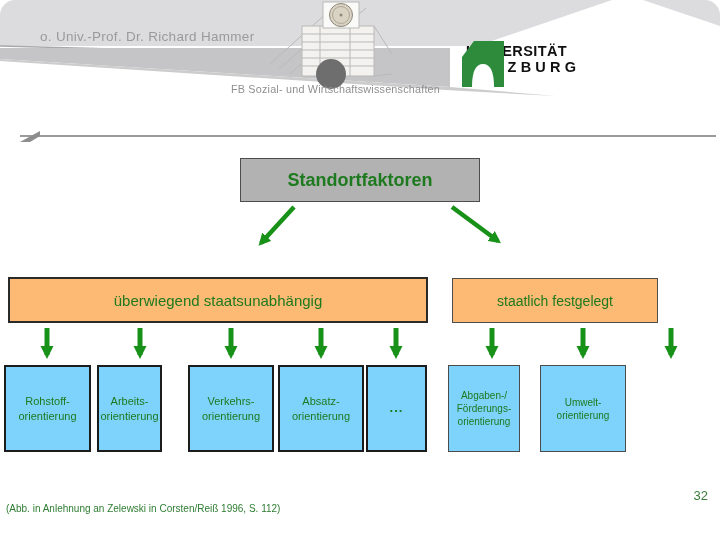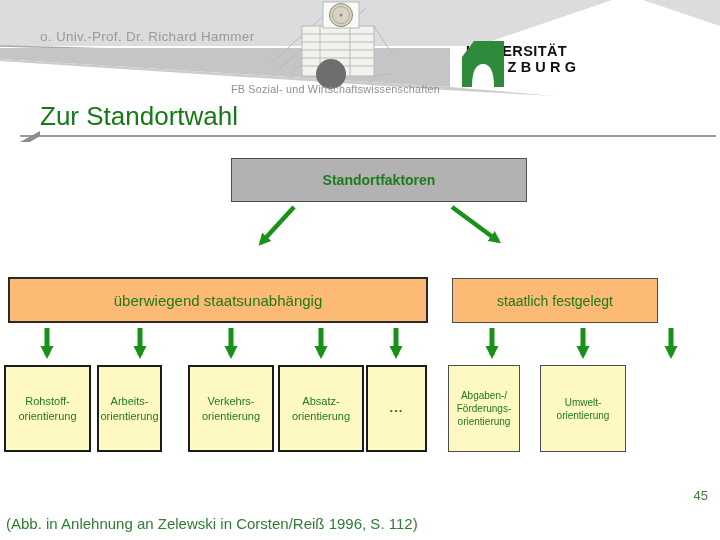--- a/index.html
+++ b/index.html
@@ -1,18 +1,19 @@
 <!DOCTYPE html>
 <html><head>
 <meta charset="utf-8">
 <style>
   html,body{margin:0;padding:0;background:#ffffff;}
   .slide{
     position:relative;width:720px;height:540px;background:#ffffff;overflow:hidden;
     font-family:"Liberation Sans", sans-serif;
+    border-radius:15px;
   }
   
   .header{position:absolute;left:0;top:0;width:720px;height:100px;z-index:1;}
   .header svg{position:absolute;left:0;top:0;}
   .professor{
     position:absolute;left:40px;top:29px;font-size:13.5px;color:#9a9a9c;
     letter-spacing:.3px;white-space:nowrap;z-index:3;
   }
   .department{
     position:absolute;left:200px;top:55px;width:240px;text-align:right;
@@ -25,40 +26,40 @@
   .logo-line2{font-size:14.5px;font-weight:bold;letter-spacing:4.2px;white-space:nowrap;}
   
   .title{
     position:absolute;left:40px;top:101px;font-size:26px;font-weight:400;
     color:#157a15;z-index:2;white-space:nowrap;
   }
   
   .box{position:absolute;box-sizing:border-box;display:flex;flex-direction:column;
        align-items:center;justify-content:center;text-align:center;z-index:2;}
   .root-box{
-    left:231px;top:158px;width:296px;height:44px;background:#b2b2b2;
-    border:1px solid #4d4d4d;font-size:14px;font-weight:bold;color:#1e7a1e;
+    left:240px;top:158px;width:240px;height:44px;background:#b2b2b2;
+    border:1px solid #4d4d4d;font-size:18px;font-weight:bold;color:#1e7a1e;
   }
   .branch-box{background:#fdba74;color:#1e7a1e;}
   .branch-left{left:8px;top:277px;width:420px;height:46px;border:2px solid #2a2a2a;font-size:15px;}
   .branch-right{left:452px;top:278px;width:206px;height:45px;border:1px solid #4d4d4d;font-size:14px;}
-  .leaf{background:#fef9c3;color:#1e7a1e;top:365px;height:87px;line-height:1.3;}
+  .leaf{background:#7dd3fc;color:#1e7a1e;top:365px;height:87px;line-height:1.3;}
   .leaf-l{border:2px solid #1c1c1c;font-size:11px;}
   .leaf-r{border:1px solid #4b4b4b;font-size:10px;}
   .leaf .bl{display:block;}
   .ellipsis-box{font-size:13px;font-weight:bold;letter-spacing:1px;}
   
   .overlay{position:absolute;left:0;top:0;width:720px;height:540px;z-index:4;pointer-events:none;}
   
   .page-number{
     position:absolute;left:668px;top:488px;width:40px;text-align:right;
     font-size:13px;color:#3d7a3d;z-index:2;
   }
   .citation{
-    position:absolute;left:6px;top:515px;font-size:15px;color:#2e7d32;
+    position:absolute;left:6px;top:503px;font-size:10px;color:#2e7d32;
     z-index:2;white-space:nowrap;
   }
 </style>
 </head>
 <body>
 
 <div class="slide">
 
   <div class="header">
     <svg width="720" height="100" viewBox="0 0 720 100">
@@ -93,21 +94,20 @@
         <polygon points="0,16 12,0 42,0 42,46 0,46" fill="#2e8b3c"></polygon>
         <path d="M10,46 Q10,23 21,23 Q32,23 32,46 Z" fill="#ffffff"></path>
       </svg>
       <div class="logo-text">
         <div class="logo-line1">UNIVERSITÄT</div>
         <div class="logo-line2">SALZBURG</div>
       </div>
     </div>
   </div>
 
-  <div class="title">Zur Standortwahl</div>
 
   <div class="box root-box">
     <span>Standortfaktoren</span>
   </div>
 
   <div class="box branch-box branch-left">
     <span>überwiegend staatsunabhängig</span>
   </div>
 
   <div class="box branch-box branch-right">
@@ -164,16 +164,16 @@
       <line x1="140" y1="328" x2="140" y2="355" marker-end="url(#ah)"></line>
       <line x1="231" y1="328" x2="231" y2="355" marker-end="url(#ah)"></line>
       <line x1="321" y1="328" x2="321" y2="355" marker-end="url(#ah)"></line>
       <line x1="396" y1="328" x2="396" y2="355" marker-end="url(#ah)"></line>
       <line x1="492" y1="328" x2="492" y2="355" marker-end="url(#ah)"></line>
       <line x1="583" y1="328" x2="583" y2="355" marker-end="url(#ah)"></line>
       <line x1="671" y1="328" x2="671" y2="355" marker-end="url(#ah)"></line>
     </g>
   </svg>
 
-  <div class="page-number">45</div>
+  <div class="page-number">32</div>
   <div class="citation">(Abb. in Anlehnung an Zelewski in Corsten/Reiß 1996, S. 112)</div>
 
 </div>
 
 </body></html>

